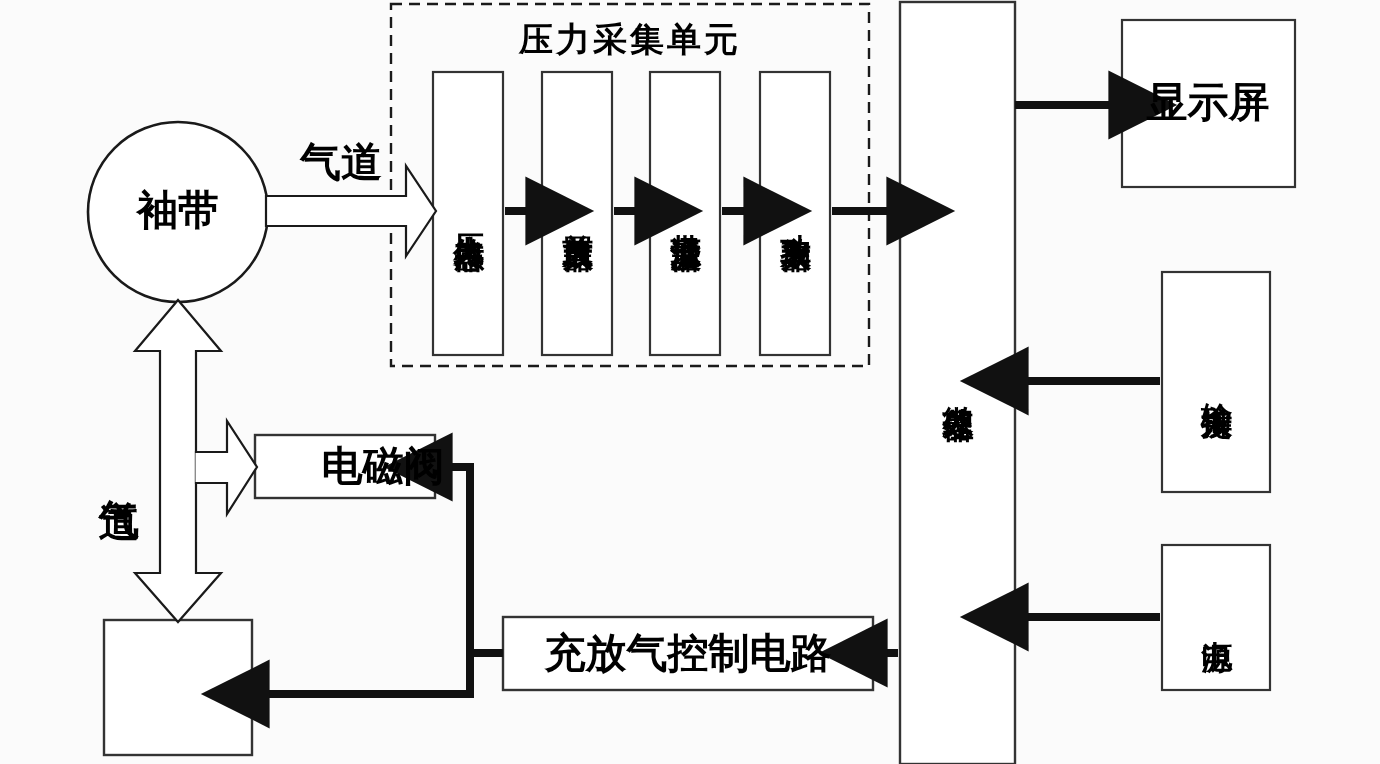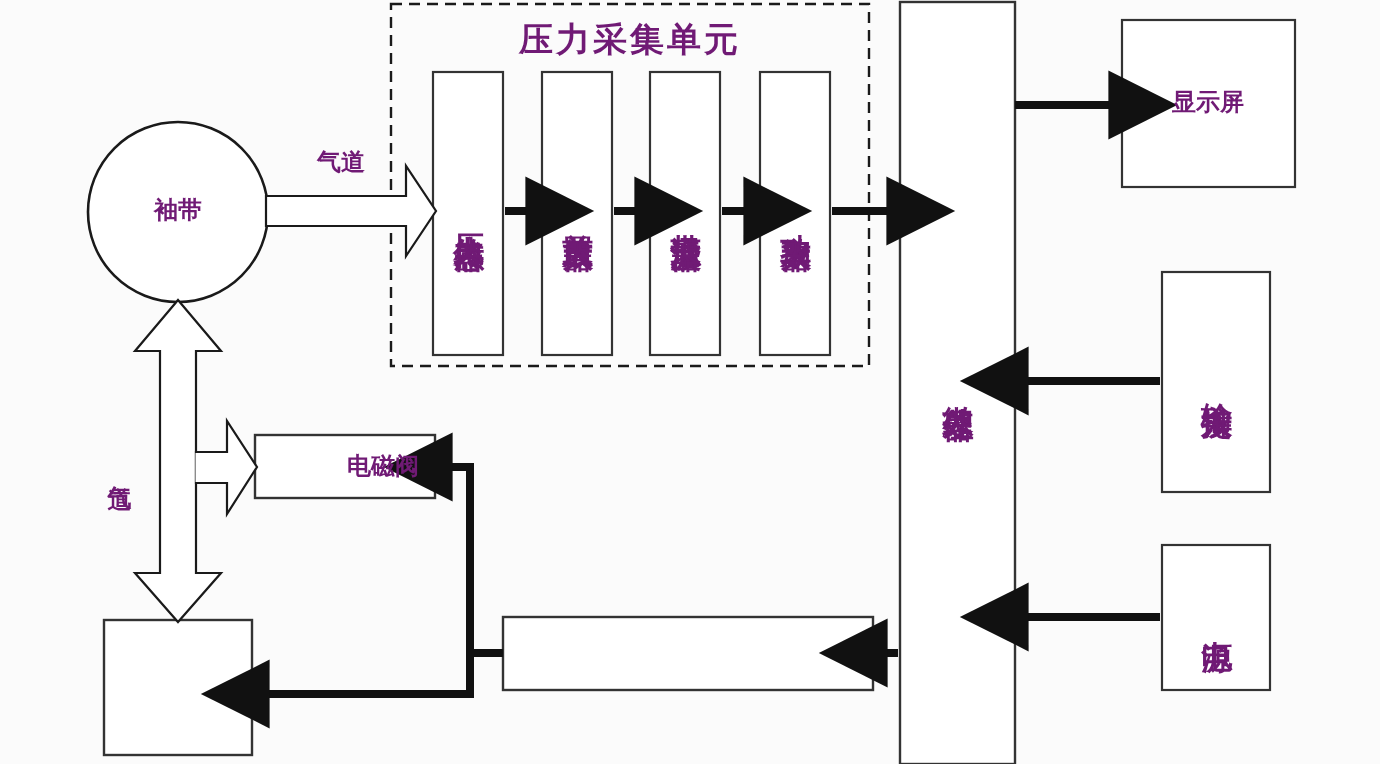--- a/index.html
+++ b/index.html
@@ -1,23 +1,23 @@
 <!DOCTYPE html>
 <html><head>
 <meta charset="utf-8">
 <style>
   html,body{margin:0;padding:0;background:#ffffff;}
   body{font-family:"Liberation Serif","DejaVu Serif",serif;}
   #stage{position:relative;width:1380px;height:764px;background:#fbfbfb;overflow:hidden;}
   #stage svg{position:absolute;left:0;top:0;width:1380px;height:764px;}
   .lbl{position:absolute;display:flex;align-items:center;justify-content:center;
-       font-weight:700;color:#701a75;line-height:1.05;
+       font-weight:700;color:#000000;line-height:1.05;
        font-family:"Liberation Serif","DejaVu Serif",serif;}
   .vert{writing-mode:vertical-rl;text-orientation:upright;letter-spacing:2px;}
-  .big{font-size:24px;}
+  .big{font-size:41px;}
   .mid{font-size:31px;}
   .unit-title{font-size:34px;font-weight:700;letter-spacing:3px;}
 </style>
 </head>
 <body>
 
 <div id="stage">
 
   <svg viewBox="0 0 1380 764">
     <defs>
@@ -86,18 +86,19 @@
 
   <div class="lbl big" style="left:1128px;top:80px;width:160px;height:46px;">显示屏</div>
 
   <div class="lbl mid vert" style="left:1180px;top:282px;width:72px;height:200px;">输入按键</div>
 
   <div class="lbl mid vert" style="left:1180px;top:556px;width:72px;height:124px;">电源</div>
 
   <div class="lbl big" style="left:258px;top:444px;width:174px;height:46px;margin-left:38px;">电磁阀</div>
 
 
+  <div class="lbl big" style="left:510px;top:630px;width:356px;height:48px;">充放气控制电路</div>
 
   <div class="lbl big" style="left:288px;top:140px;width:106px;height:46px;">气道</div>
 
   <div class="lbl big vert" style="left:98px;top:412px;width:42px;height:112px;">气道</div>
 
 </div>
 
 </body></html>

